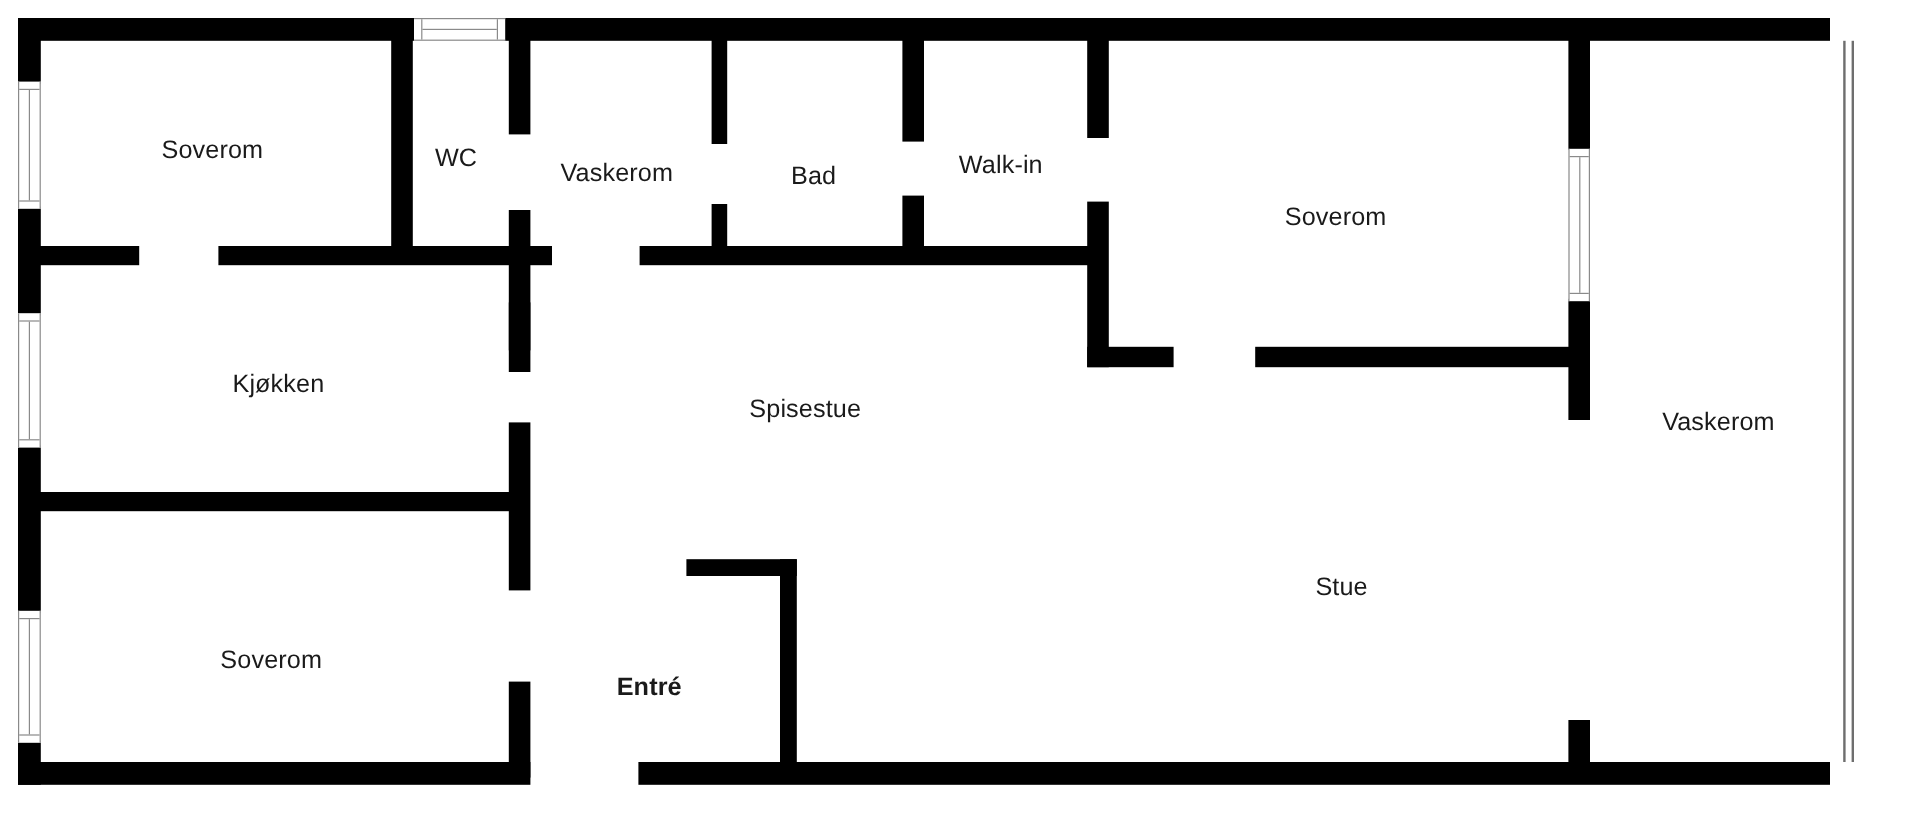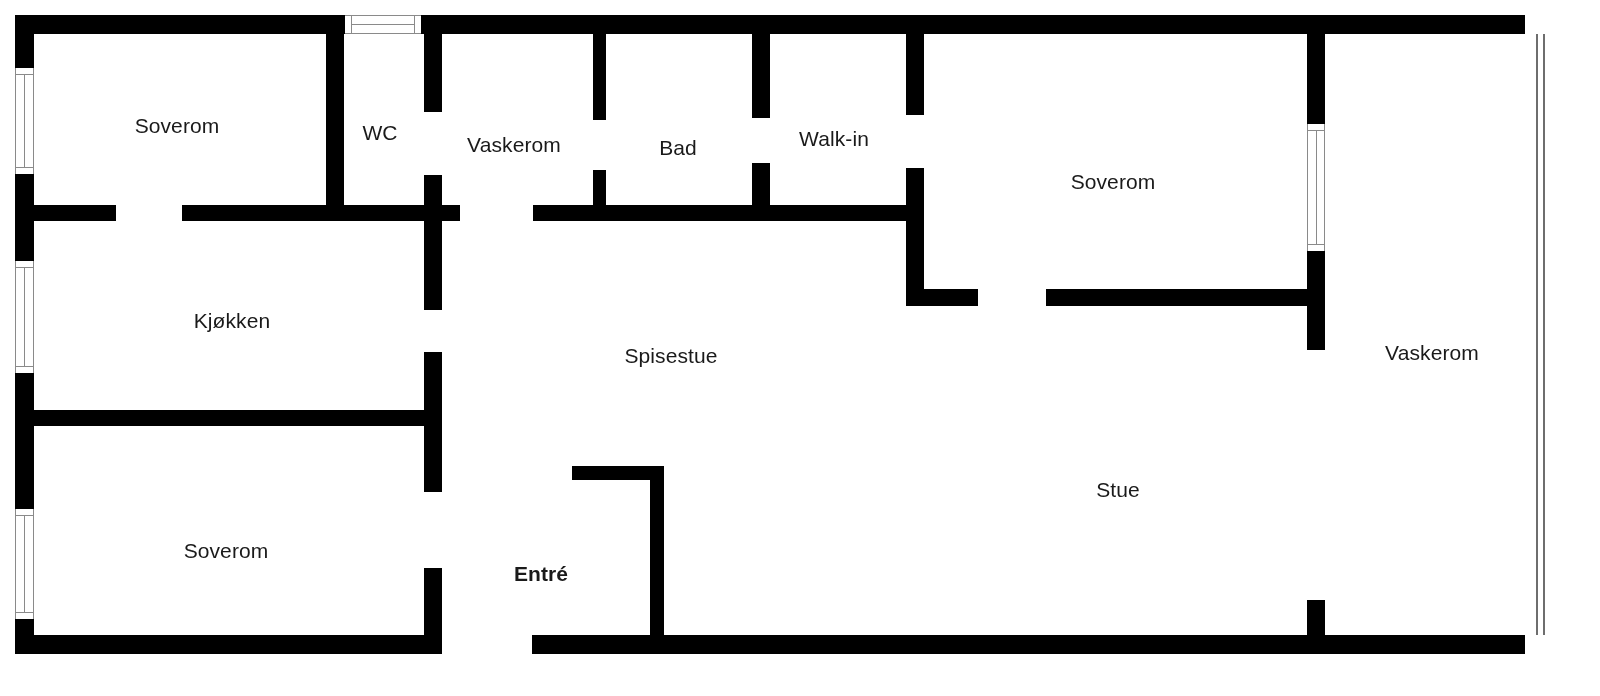--- a/index.html
+++ b/index.html
@@ -177,21 +177,21 @@
   <div class="room-label" style="left:514px;top:144px;">Vaskerom</div>
 
   <div class="room-label" style="left:678px;top:147px;text-align:center;">Bad</div>
 
   <div class="room-label" style="left:834px;top:138px;">Walk-in</div>
 
   <div class="room-label" style="left:1113px;top:181px;">Soverom</div>
 
   <div class="room-label" style="left:232px;top:320px;">Kjøkken</div>
 
-  <div class="room-label" style="left:671px;top:355px;">Spisestue</div>
+  <div class="room-label" style="left:671px;top:341px;">Spisestue</div>
 
   <div class="room-label" style="left:1432px;top:352px;">Vaskerom</div>
 
   <div class="room-label" style="left:1107px;top:489px;margin-left:11px;">Stue</div>
 
   <div class="room-label" style="left:226px;top:550px;">Soverom</div>
 
   <div class="room-label" style="left:541px;top:573px;font-weight:bold;">Entré</div>
 
 </div>

